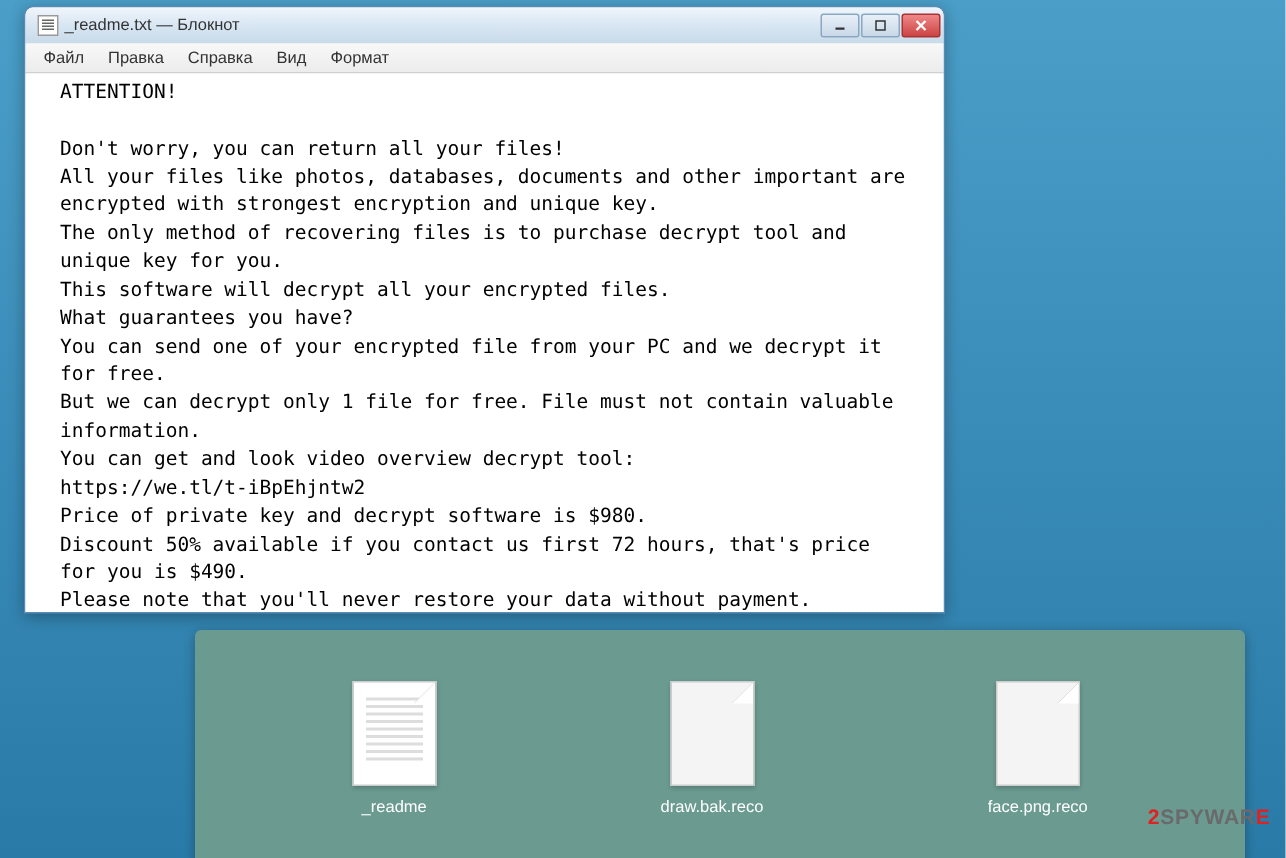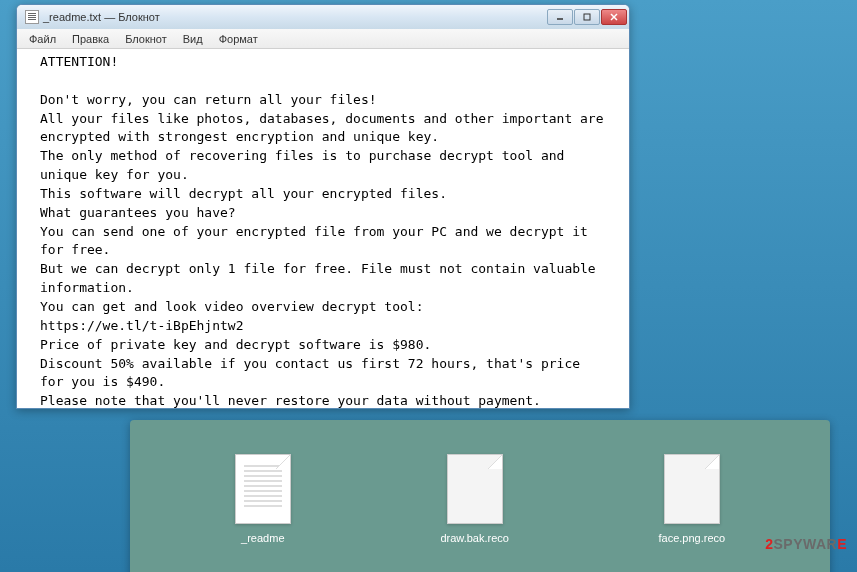--- a/index.html
+++ b/index.html
@@ -175,21 +175,21 @@
         <svg width="8" height="8" viewBox="0 0 8 8">
             <line x1="1" y1="1" x2="7" y2="7" stroke="#fff" stroke-width="1.5"></line>
             <line x1="7" y1="1" x2="1" y2="7" stroke="#fff" stroke-width="1.5"></line>
           </svg>
       </div>
     </div>
   </div>
   <div class="menubar">
     <span class="menu-item">Файл</span>
     <span class="menu-item">Правка</span>
-    <span class="menu-item">Блокнот</span>
+    <span class="menu-item">Справка</span>
     <span class="menu-item">Вид</span>
     <span class="menu-item">Формат</span>
   </div>
   <div class="notepad-content"><span>ATTENTION!</span>
 
 <span>Don't worry, you can return all your files!
 All your files like photos, databases, documents and other important are encrypted with strongest encryption and unique key.
 The only method of recovering files is to purchase decrypt tool and unique key for you.
 This software will decrypt all your encrypted files.
 What guarantees you have?

